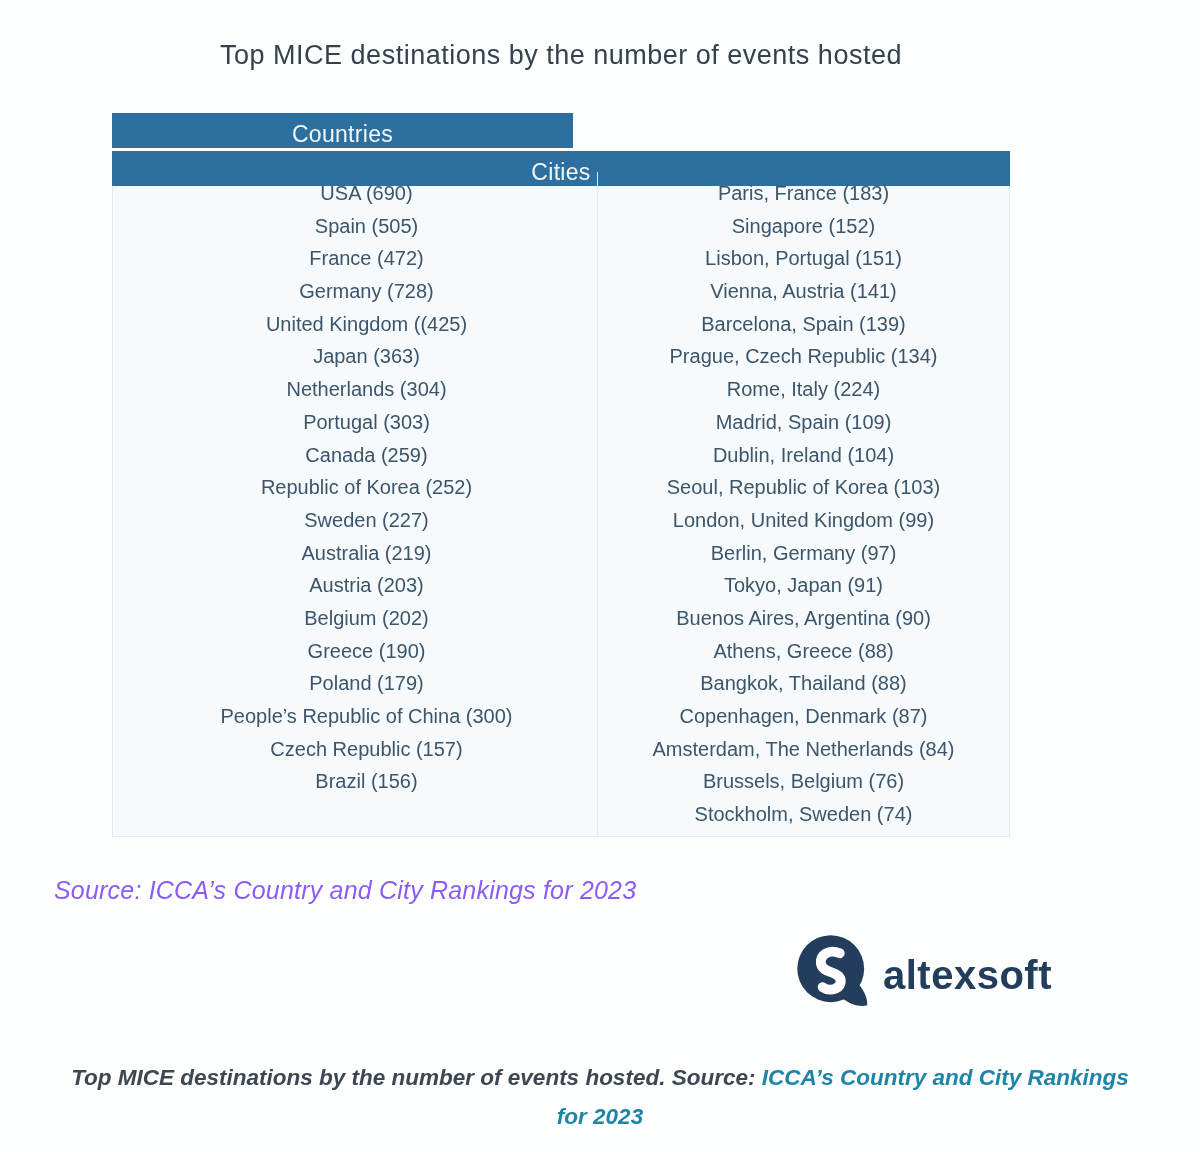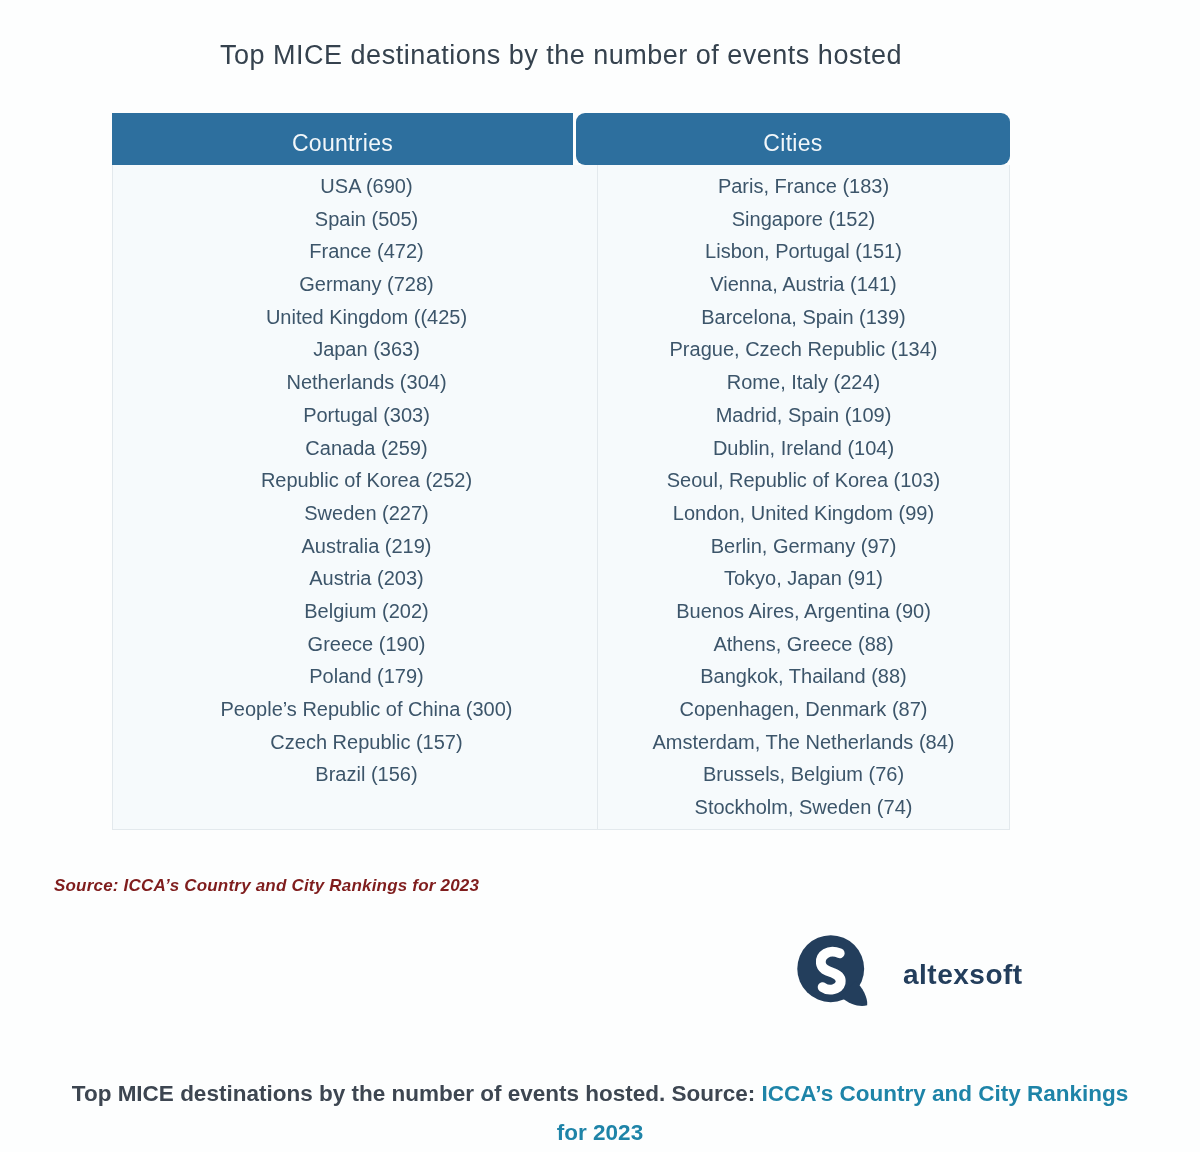--- a/index.html
+++ b/index.html
@@ -10,61 +10,60 @@
     background:#fdfefe; overflow:hidden;
   }
   .title{
     position:absolute; top:40px; left:112px; width:898px;
     text-align:center; font-size:27px; font-weight:500;
     color:#35424e; letter-spacing:0.5px;
   }
   .mice-table{
     position:absolute; top:113px; left:112px; width:898px;
   }
-  .thead{ display:flex; gap:3px; height:52px; }
+  .thead{ display:flex; gap:3px; height:59px;flex-direction:column; }
   .th{
     background:#2d6f9e; color:#f2f7fa;
     display:flex; align-items:center; justify-content:center;
     font-size:23px; font-weight:500; letter-spacing:0.3px;
     padding-top:8px;
   }
   .th-countries{ width:461px; }
-  .th-cities{ flex:1;border-radius:9px; }
+  .th-cities{ flex:1; }
   .tbody{
     display:flex; background:#f6fafc;
     border:1px solid #e3e9ed; border-top:none;padding-left:23px;
   }
   .col{ padding:5px 0 5px; }
   .col-countries{ width:462px; border-right:1px solid #e3e9ed; }
   .col-cities{ flex:1; }
   .row{
     height:32.7px; line-height:32.7px; text-align:center;
     font-size:20px; color:#3c556a; white-space:nowrap;
   }
   .source{
     position:absolute; top:876px; left:54px;
-    font-style:italic; font-size:17px; color:#7f1d1d;
+    font-style:italic; font-size:25px; color:#8b5cf6;
     letter-spacing:0.2px;
-    font-weight:bold;
   }
   .logo{
     position:absolute; top:933px; left:795px;
     display:flex; align-items:center; gap:12px;
   }
   .logo-mark{ width:76px; height:76px; display:block; }
   .logo-text{
-    font-size:28px; font-weight:700; color:#233e5c;
-    letter-spacing:0.5px; margin-top:8px;margin-left:20px;
+    font-size:40px; font-weight:700; color:#233e5c;
+    letter-spacing:0.5px; margin-top:8px;
   }
   .caption{
     position:absolute; top:1058px; left:0; width:1200px;
     text-align:center; font-size:22.5px; font-weight:700;
     color:#3d4651; line-height:39px;
   }
-  .caption-inner{ display:block; max-width:1080px; margin:16px auto; }
+  .caption-inner{ display:block; max-width:1080px; margin:0 auto;font-style:italic; }
   .caption-link{ color:#1e84a8; text-decoration:none; }
 </style>
 </head>
 <body>
 
 <div class="page">
 
   <h1 class="title">Top MICE destinations by the number of events hosted</h1>
 
   <div class="mice-table">

